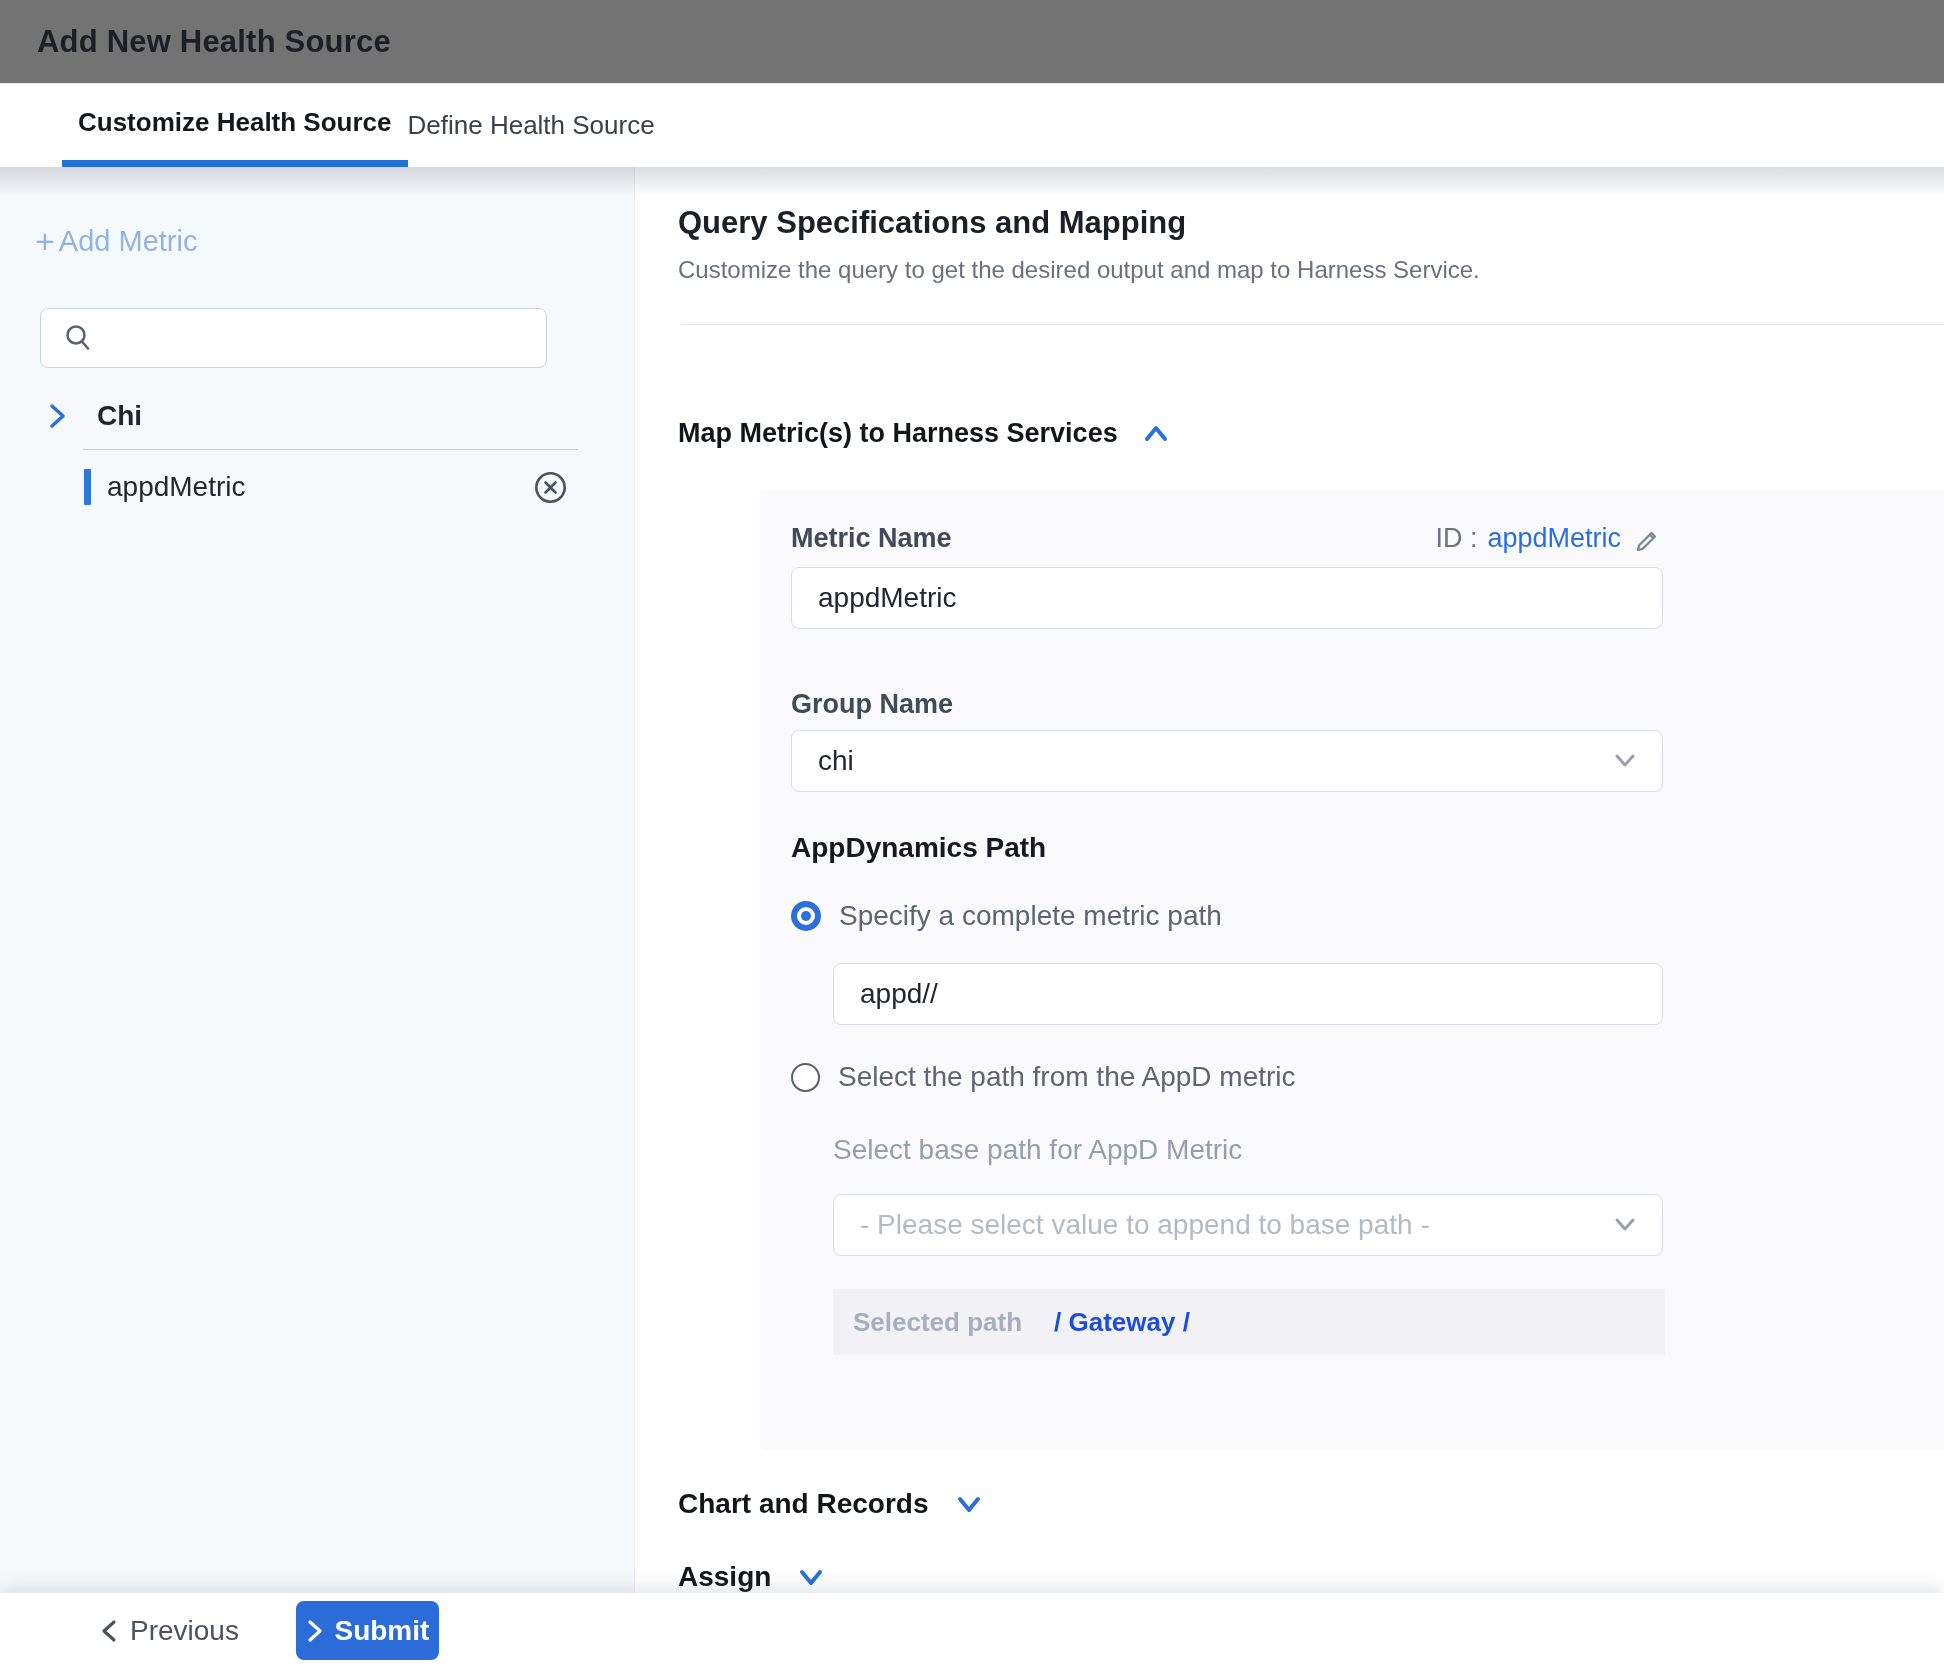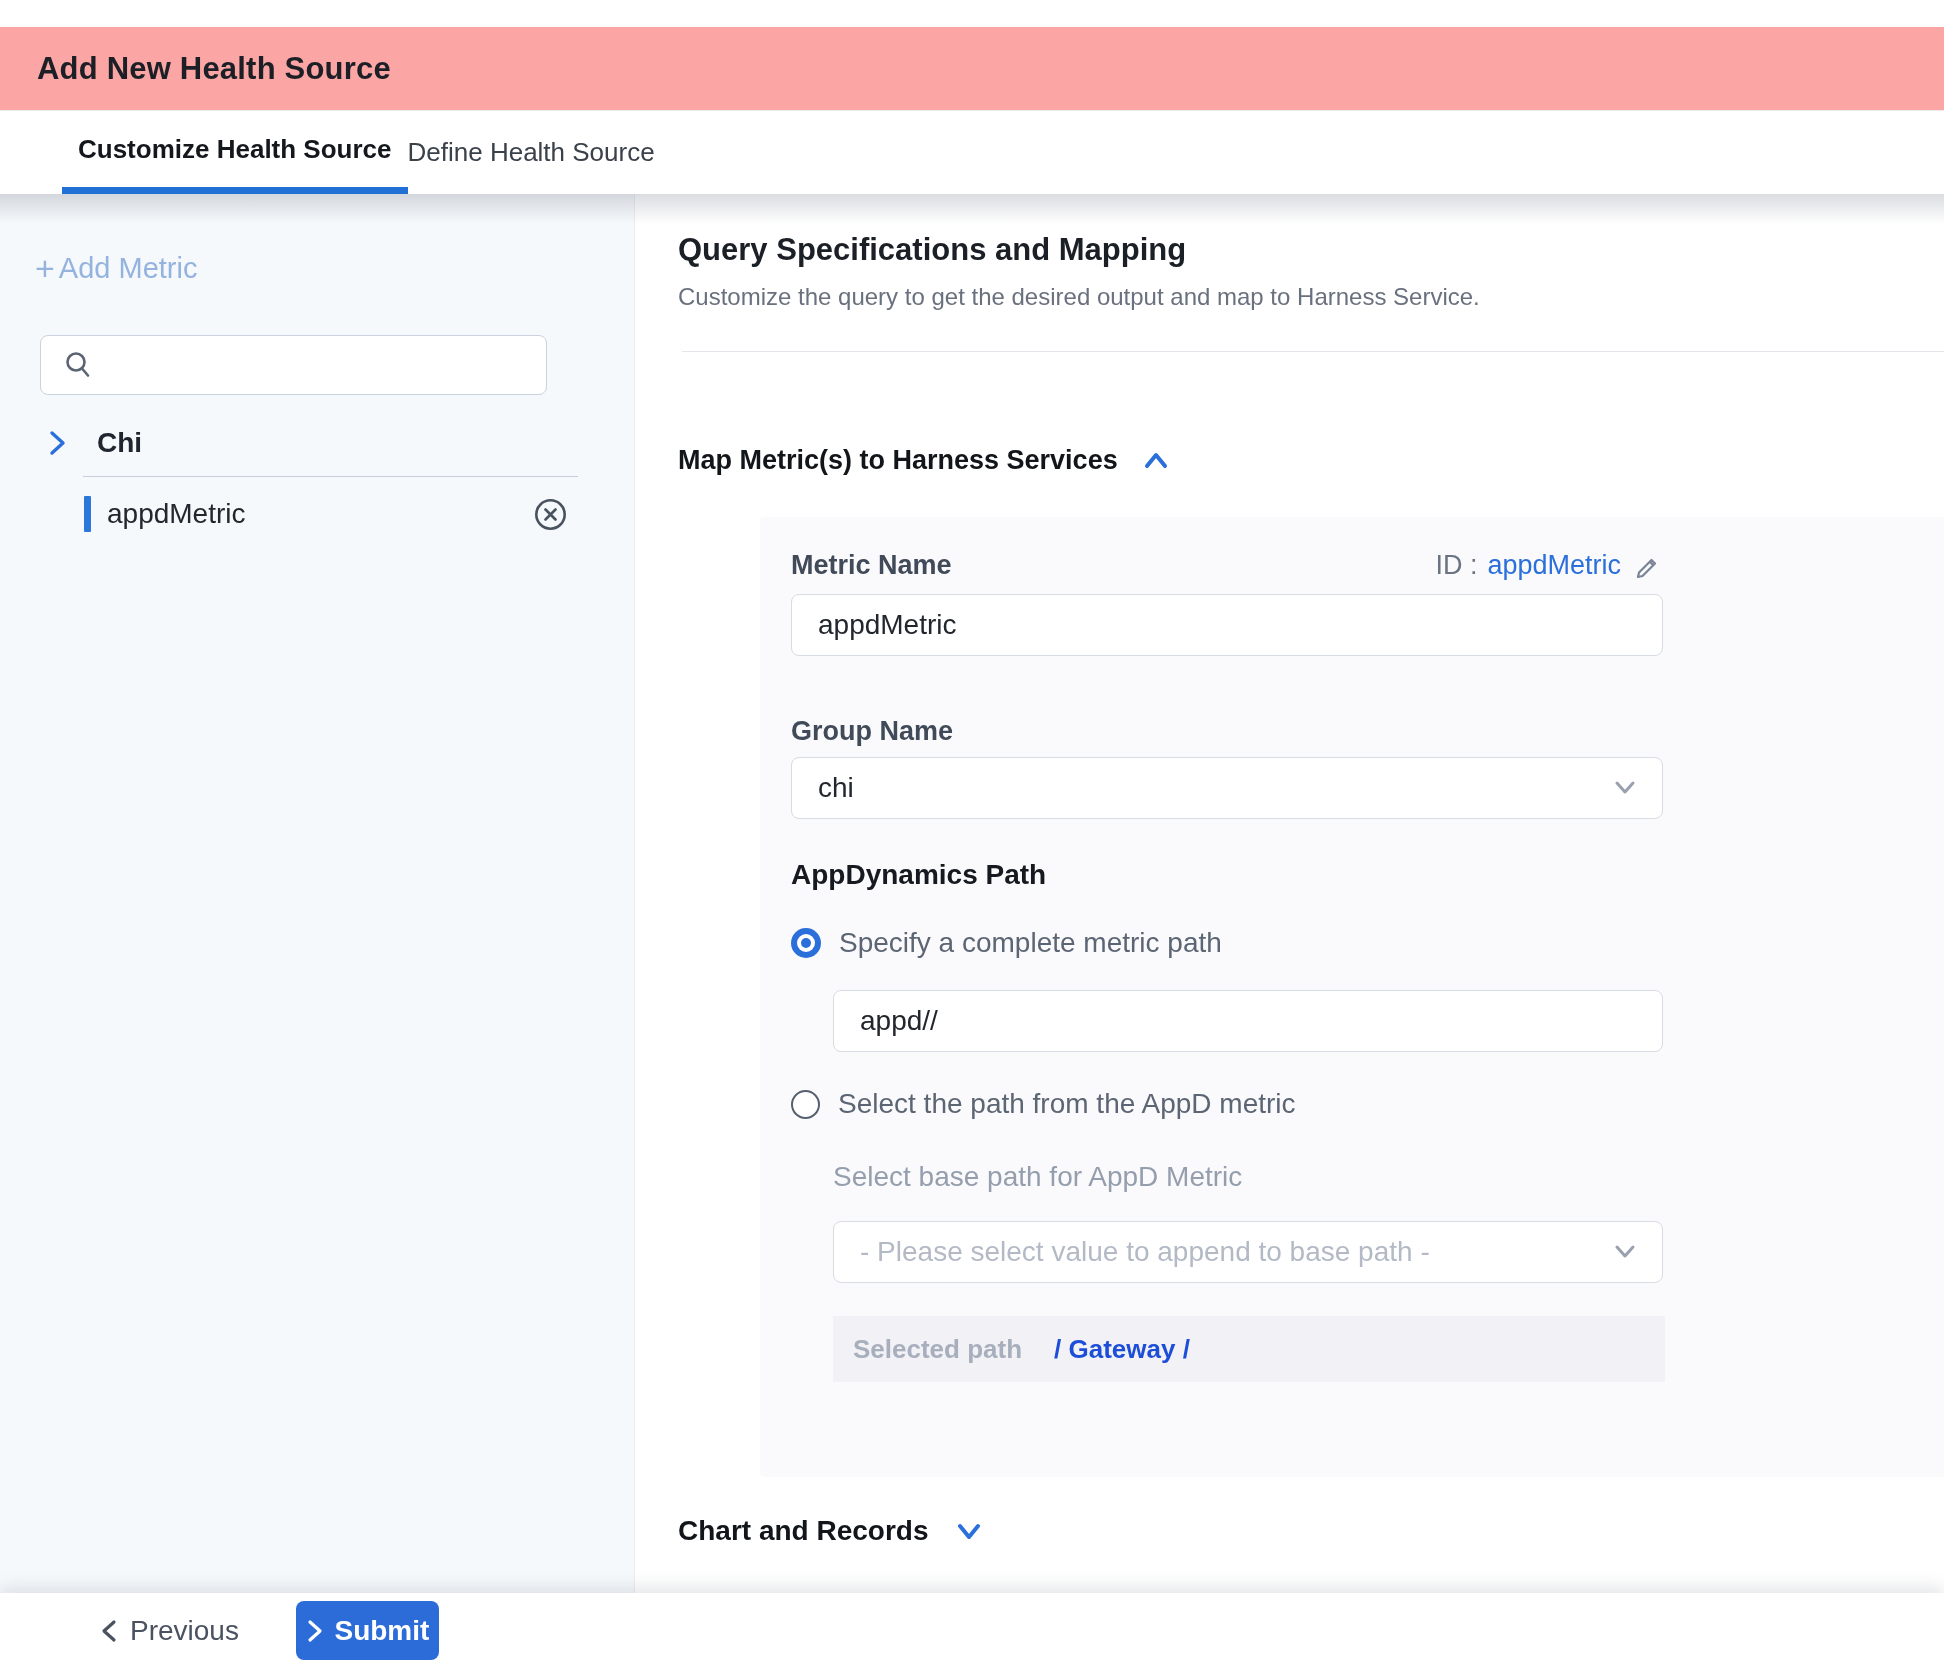--- a/index.html
+++ b/index.html
@@ -4,22 +4,22 @@
 <style>
   * { margin:0; padding:0; box-sizing:border-box; }
   html,body { width:1944px; height:1668px; }
   body {
     font-family:"Liberation Sans","DejaVu Sans",sans-serif;
     background:#fff; color:#22262d; overflow:hidden;
   }
   .app { width:1944px; height:1668px; display:flex; flex-direction:column; }
 
   
-  .hdr { height:84px; background:#fca5a5; border-bottom:1px solid #E7E9ED;
-         display:flex; align-items:center; padding-left:37px; flex:0 0 auto;margin-top:27px; }
+  .hdr { height:84px; background:#737373; border-bottom:1px solid #E7E9ED;
+         display:flex; align-items:center; padding-left:37px; flex:0 0 auto; }
   .hdr-title { font-size:31px; font-weight:700; color:#1C2026; letter-spacing:.2px; }
 
   
   .tabbar { height:83px; background:#fff; display:flex; align-items:stretch;
             padding-left:62px; flex:0 0 auto; position:relative; z-index:5; }
   .tab { display:flex; align-items:center; font-size:26px; cursor:pointer; }
   .tab.inactive { color:#3A414B; font-weight:400; margin-right:47px; }
   .tab.active { color:#14171C; font-weight:700; padding:0 16px;
                 border-bottom:7px solid #2170D6; }
 

